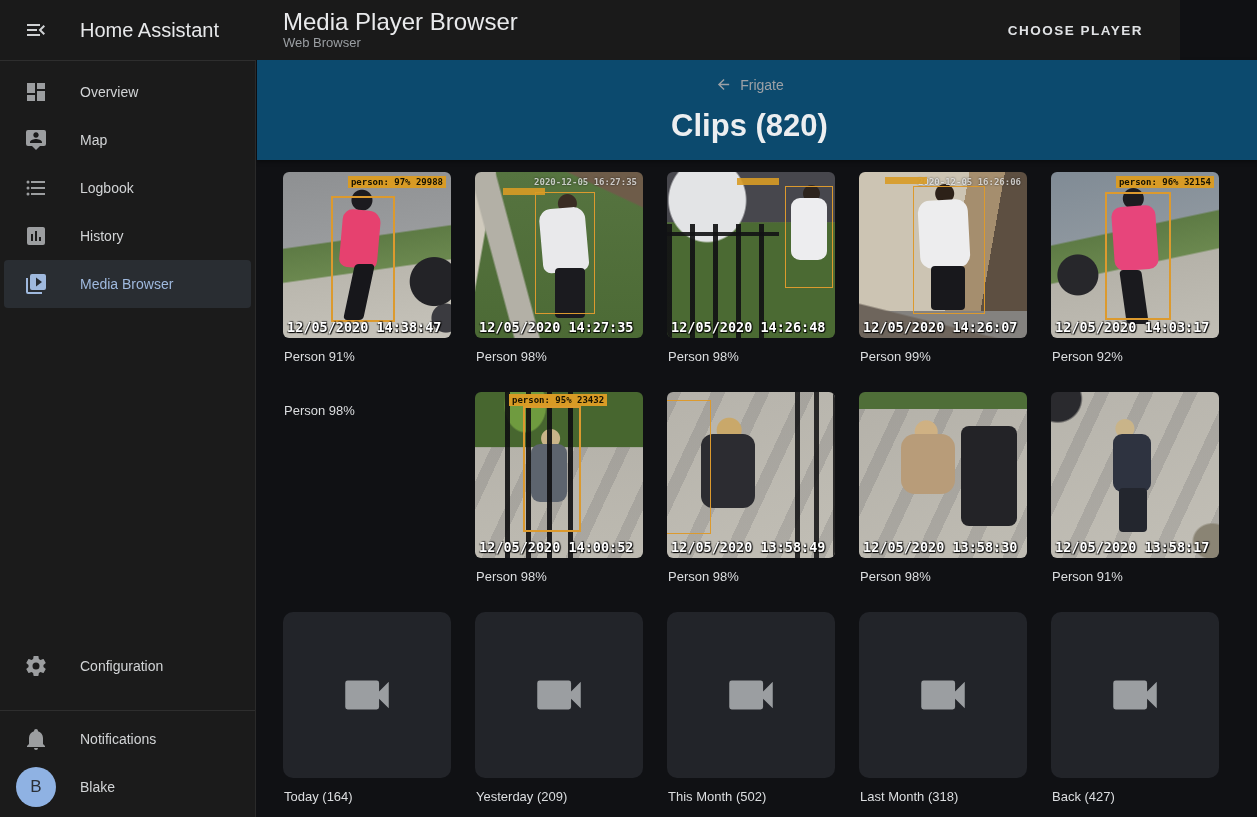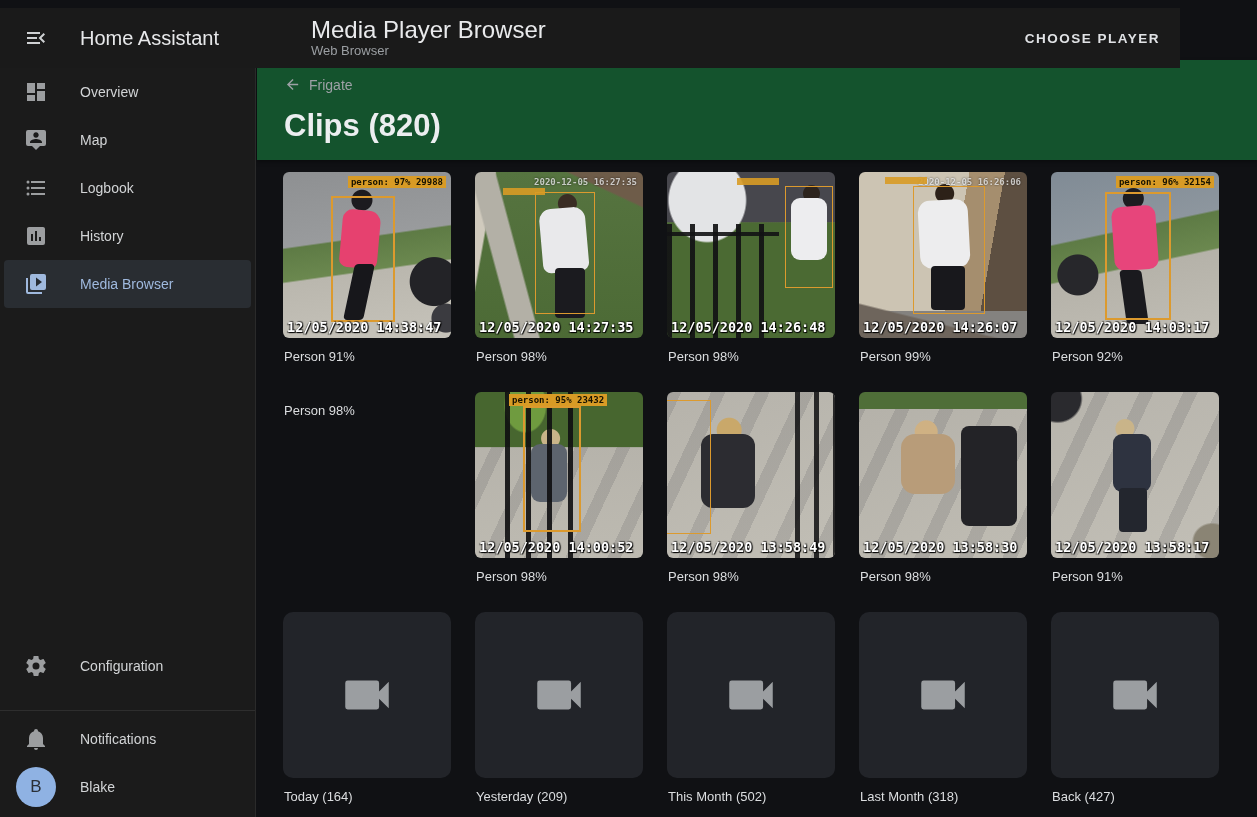--- a/index.html
+++ b/index.html
@@ -1,30 +1,30 @@
 <!DOCTYPE html>
 <html><head>
 <meta charset="utf-8">
 <style>
   * { margin:0; padding:0; box-sizing:border-box; }
   html,body { width:1257px; height:817px; overflow:hidden; background:#101114;
               font-family:"Liberation Sans", sans-serif; }
 
   
-  .appbar { position:fixed; top:8px; left:0; width:1180px; height:60px;
-            background:#1a1a1a; display:flex; align-items:center; z-index:20;gap:28px; }
+  .appbar { position:fixed; top:0; left:0; width:1180px; height:60px;
+            background:#1a1a1a; display:flex; align-items:center; z-index:20; }
   .appbar-left { width:256px; flex:0 0 256px; display:flex; align-items:center; padding-left:16px; }
   .menu-btn { width:40px; height:40px; display:flex; align-items:center; justify-content:center;
               border:none; background:transparent; cursor:pointer; border-radius:50%; }
   .menu-btn svg { fill:#cfd1d3; }
   .app-title { color:#e7e8ea; font-size:20px; font-weight:400; margin-left:24px; white-space:nowrap; }
   .appbar-main { display:flex; flex-direction:column; justify-content:center; padding-left:27px; }
   .page-title { color:#e9eaec; font-size:24px; font-weight:400; line-height:24px; }
   .page-subtitle { color:#9b9fa3; font-size:13px; line-height:17px; }
-  .choose-player { margin-left:auto; margin-right:12px; background:transparent; border:none;
+  .choose-player { margin-left:auto; margin-right:29px; background:transparent; border:none;
                    color:#e0e2e5; font-family:"Liberation Sans",sans-serif; font-size:13.5px;
                    font-weight:700; letter-spacing:1.5px; padding:8px 8px; cursor:pointer;
                    text-transform:uppercase; }
 
   
   .sidebar { position:fixed; top:60px; left:0; width:256px; height:757px; background:#1b1b1b;
              border-top:1px solid #2e2e2e; border-right:1px solid #2a2a2a;
              display:flex; flex-direction:column; padding-top:7px; padding-bottom:6px; z-index:10; }
   .side-item { height:48px; display:flex; align-items:center; padding-left:20px;
                cursor:pointer; margin:0 4px; border-radius:4px; }
@@ -37,22 +37,22 @@
   .side-spacer { flex:1 1 auto; }
   .side-divider { height:1px; background:#2e2e2e; margin:20px 0 4px 0; }
   .avatar { width:40px; height:40px; border-radius:50%; background:#8fb2e3; color:#2a2f36;
             display:flex; align-items:center; justify-content:center; font-size:17px; font-weight:500;
             margin-left:12px; flex:0 0 40px; }
   .side-item.user { padding-left:0; }
   .side-item.user .lbl { margin-left:24px; }
 
   
   .main { position:fixed; top:60px; left:257px; width:1000px; height:757px; background:#101114; }
-  .main-header { height:100px; background:#14532d; padding:16px 42px 0 27px;
-                 box-shadow:0 2px 4px rgba(0,0,0,0.35); }
+  .main-header { height:100px; background:#0c4a6e; padding:16px 42px 0 27px;
+                 box-shadow:0 2px 4px rgba(0,0,0,0.35);text-align:center; }
   .breadcrumb { display:inline-flex; align-items:center; color:#9da1a6; font-size:14px; cursor:pointer; }
   .breadcrumb svg { fill:#9da1a6; margin-right:8px; }
   .clips-title { margin-top:10px; color:#eceef0; font-size:31px; font-weight:700; line-height:38px; }
 
   .grid { padding:12px 27px 0 26px; display:grid; grid-template-columns:repeat(5,168px);
           column-gap:24px; }
   .card { width:168px; }
   .thumb { position:relative; width:168px; height:166px; border-radius:6px; overflow:hidden;
            cursor:pointer; background:#2a2a2e; }
   .thumb::before, .thumb::after { content:""; position:absolute; z-index:1; }

